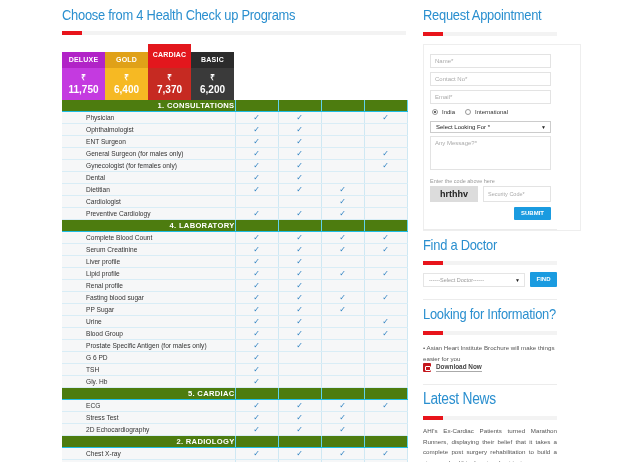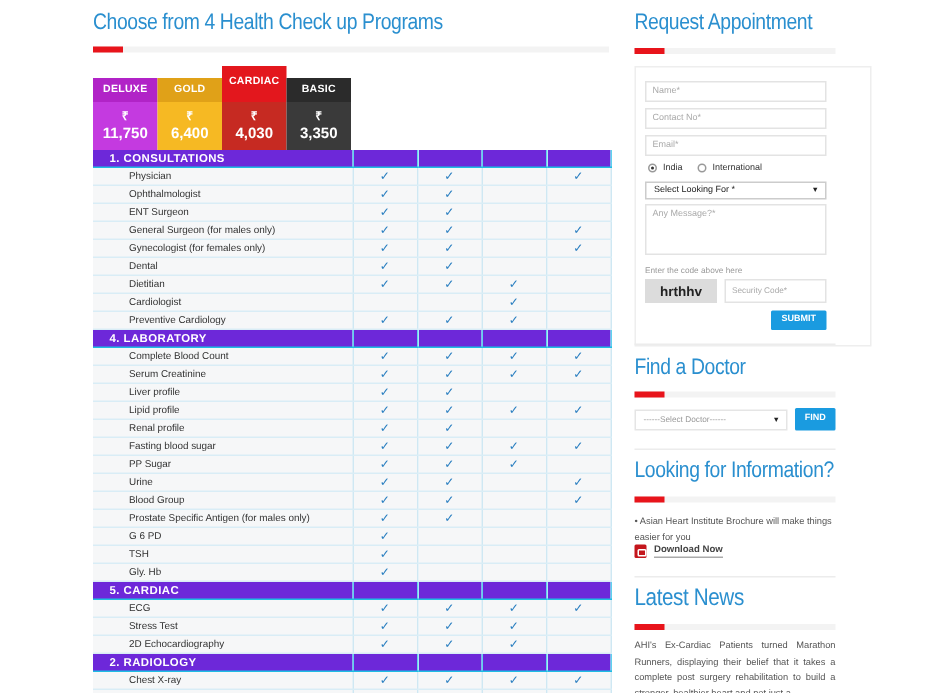--- a/index.html
+++ b/index.html
@@ -28,21 +28,21 @@
     .plan .pname { font-size: 7px; font-weight: bold; height: 16px; line-height: 16px; letter-spacing: 0.2px; }
     .plan .pprice { height: 32px; display: flex; flex-direction: column; justify-content: center; }
     .plan .rupee { font-size: 8px; font-weight: bold; line-height: 11px; }
     .plan .amount { font-size: 10px; font-weight: bold; line-height: 13px; }
     .plan.cardiac .pname { height: 24px; line-height: 22px; }
 
     #pricing-table { position: absolute; left: 62px; top: 100px; width: 344px; border-collapse: collapse; table-layout: fixed; }
     #pricing-table td { height: 11.6px; padding: 0; font-size: 6.6px; line-height: 11px; border-right: 1px solid #cfe8f3; border-bottom: 1px solid #d9edf6; background: #f6f7f8; overflow: hidden; white-space: nowrap; }
     #pricing-table td.label { padding-left: 24px; color: #333; }
     #pricing-table td.chk { text-align: center; color: #2a7fc0; font-size: 8px; }
-    #pricing-table tr.cat td { background: #6d28d9; border-right: 1px solid #5fd2ee; border-bottom: 1px solid #1fbde3; color: #fff; font-weight: bold; font-size: 7.6px; letter-spacing: 0.3px; }
+    #pricing-table tr.cat td { background: #4d7c0f; border-right: 1px solid #5fd2ee; border-bottom: 1px solid #1fbde3; color: #fff; font-weight: bold; font-size: 7.6px; letter-spacing: 0.3px; text-align: right; }
     #pricing-table tr.cat td.label { padding-left: 11px; }
     #pricing-table col.c0 { width: 173px; }
     #pricing-table col.cc { width: 43px; }
 
     
     #appt-title { position: absolute; left: 423px; top: 6px; }
     #appt-accent { position: absolute; left: 423px; top: 32px; width: 134px; }
 
     #appt-form { position: absolute; left: 423px; top: 44px; width: 158px; height: 187px; border: 1px solid #eeeeee; background: #fff; text-decoration: underline; }
     .inp { position: absolute; left: 6px; width: 121px; height: 14px; border: 1px solid #e3e3e3; font-size: 6px; color: #aaa; padding-left: 4px; line-height: 12px; background: #fff; font-family: "Liberation Sans", sans-serif; }
@@ -103,28 +103,28 @@
     <div class="pname" style="background: rgb(224, 161, 24);">GOLD</div>
     <div class="pprice" style="background: rgb(246, 185, 35);">
       <div class="rupee">₹</div>
       <div class="amount">6,400</div>
     </div>
   </div>
   <div class="plan cardiac">
     <div class="pname" style="background: rgb(227, 23, 29);">CARDIAC</div>
     <div class="pprice" style="background: rgb(198, 42, 34);">
       <div class="rupee">₹</div>
-      <div class="amount">4,030</div>
+      <div class="amount">7,370</div>
     </div>
   </div>
   <div class="plan basic">
     <div class="pname" style="background: rgb(43, 43, 43);">BASIC</div>
     <div class="pprice" style="background: rgb(58, 58, 58);">
       <div class="rupee">₹</div>
-      <div class="amount">3,350</div>
+      <div class="amount">6,200</div>
     </div>
   </div>
 </div>
 
 <table id="pricing-table">
   <colgroup>
       <col class="c0">
       <col class="cc">
       <col class="cc">
       <col class="cc">

